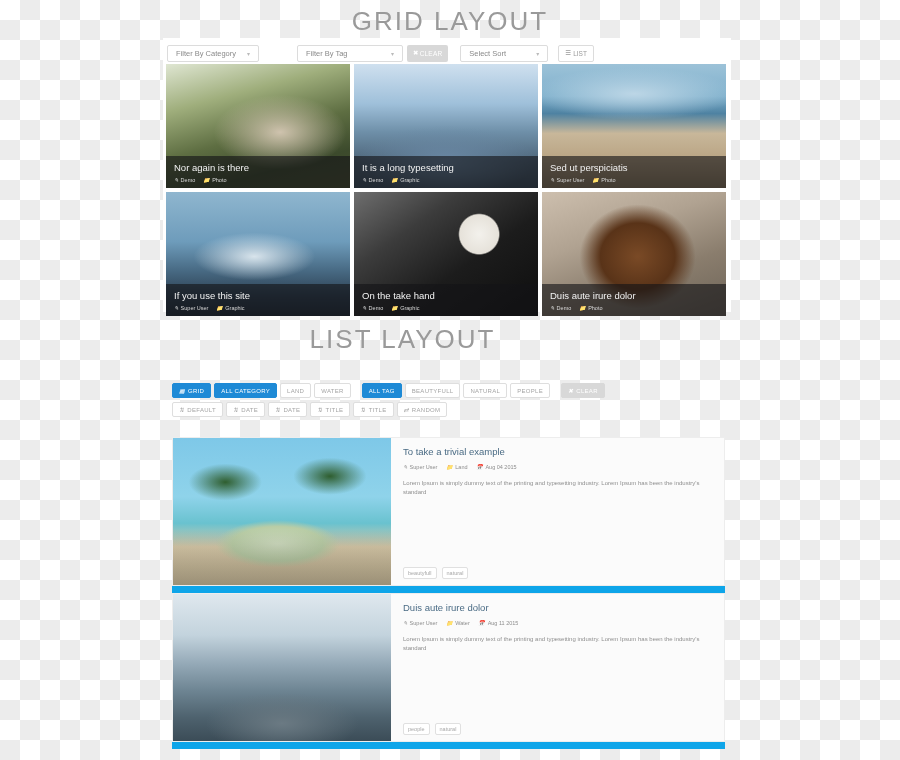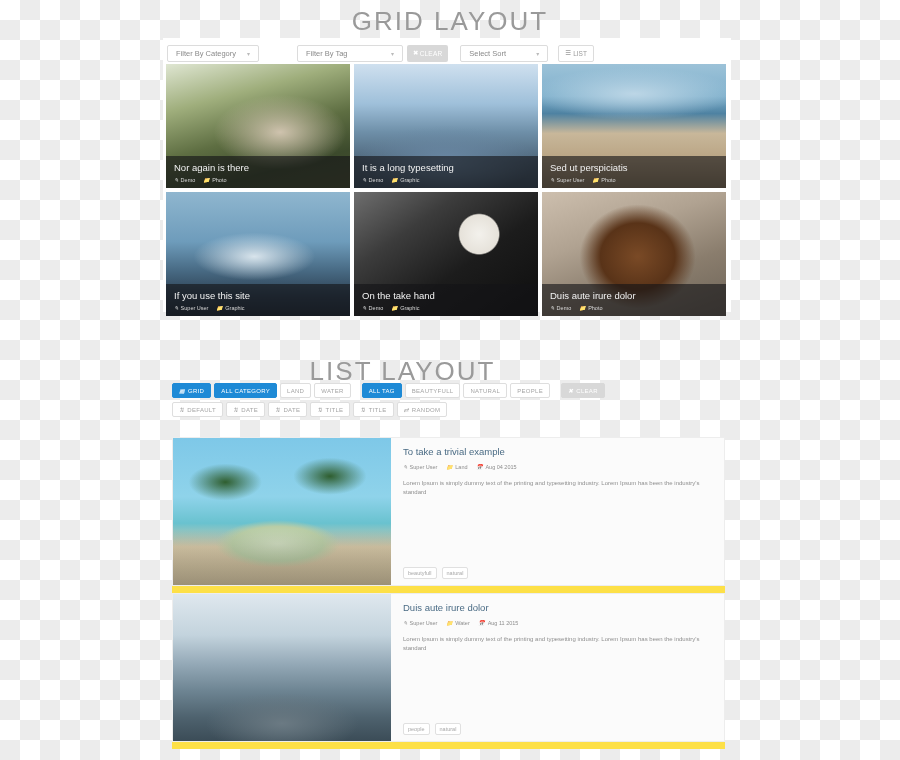--- a/index.html
+++ b/index.html
@@ -23,21 +23,21 @@
   
   .section-title {
     text-align: center;
     font-size: 26px;
     letter-spacing: 2px;
     color: #9a9a9a;
     font-weight: normal;
     margin: 0;
   }
   #grid-title { position: absolute; left: 0; top: 6px; width: 900px; }
-  #list-title { position: absolute; left: 0; top: 356px; width: 805px; }
+  #list-title { position: absolute; left: 0; top: 324px; width: 805px; }
 
   
   .grid-panel {
     position: absolute;
     left: 163px;
     top: 38px;
     width: 568px;
     height: 274px;
     background: #ffffff;
   }
@@ -173,21 +173,21 @@
     color: #ffffff;
   }
   .gap-l { margin-left: 8px; }
 
   
   .list-panel {
     position: absolute;
     left: 172px;
     top: 437px;
     width: 553px;
-    background: #fde047;
+    background: #0ea5e9;
   }
   .list-item {
     display: flex;
     width: 553px;
     height: 149px;
     background: #fbfbfb;
     border: 1px solid #ededed;
     box-sizing: border-box;
     margin-bottom: 7px;
   }

